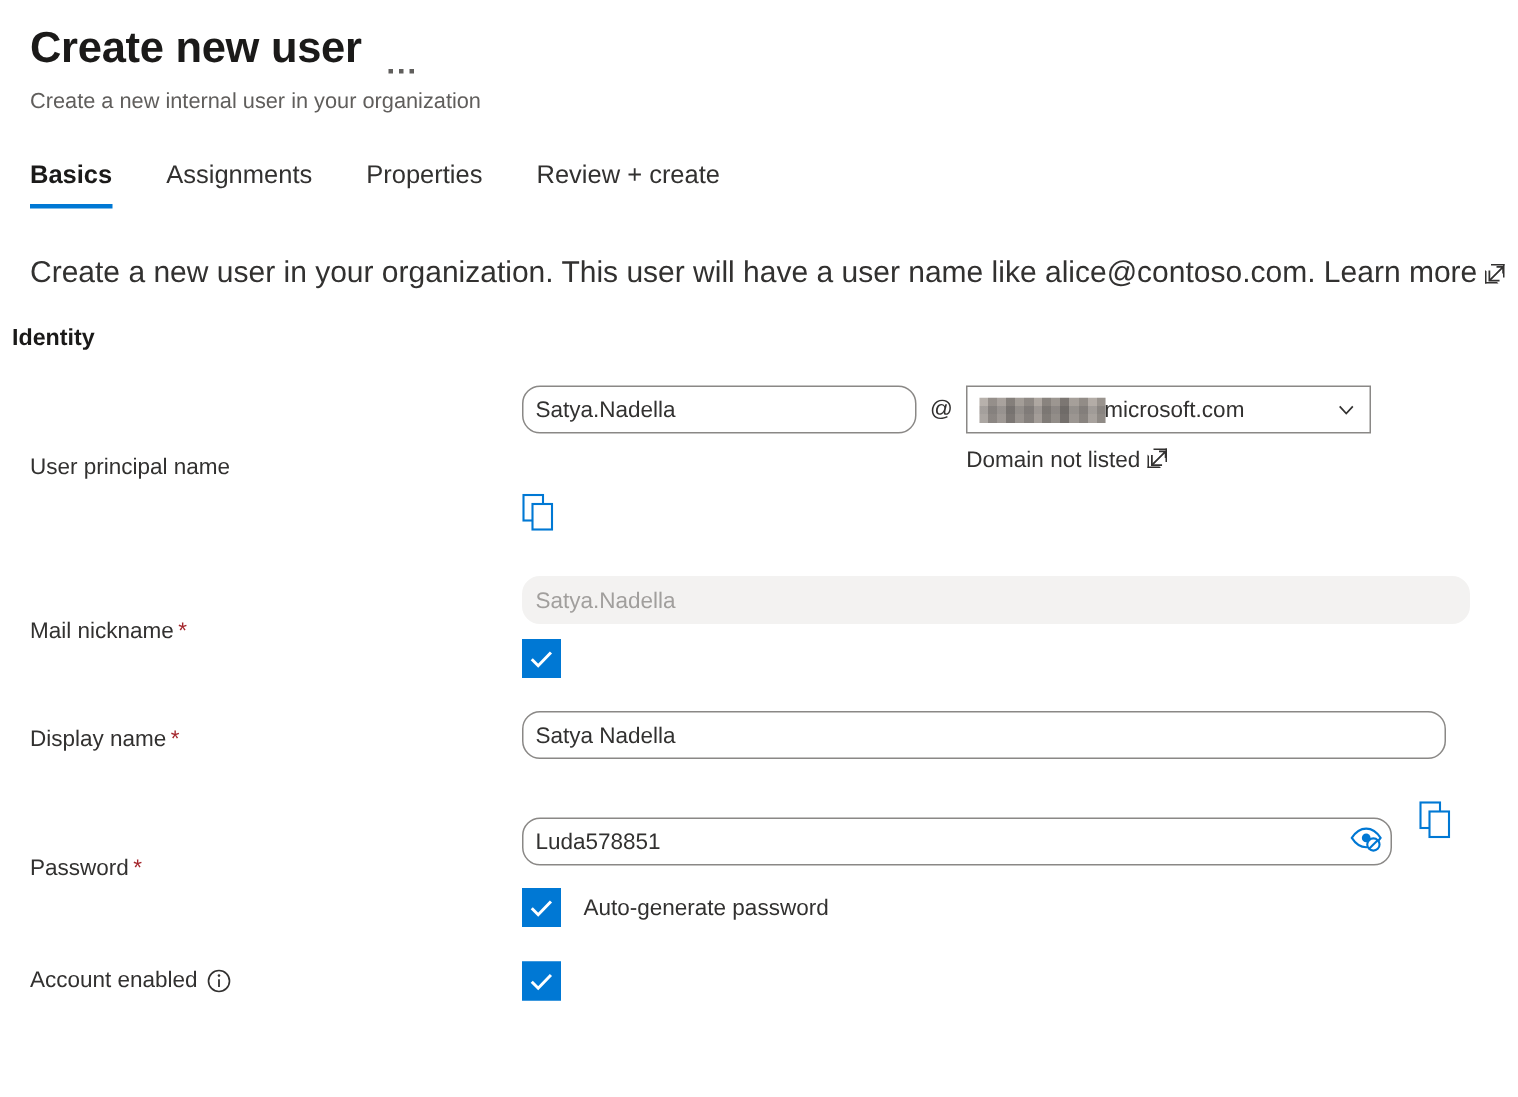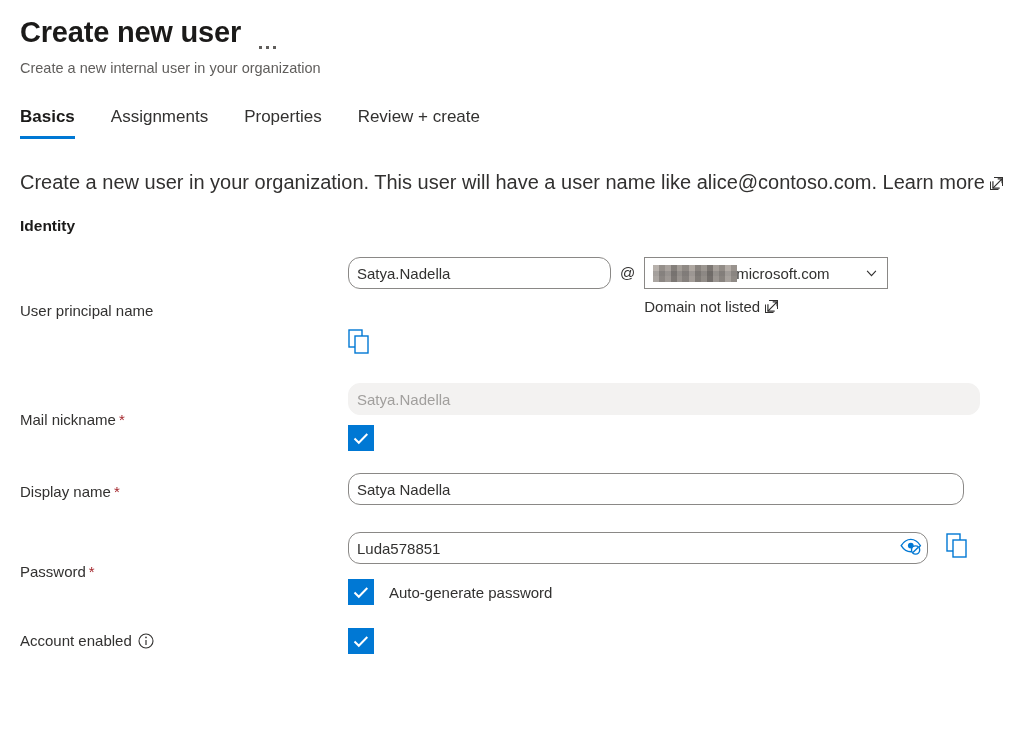--- a/index.html
+++ b/index.html
@@ -138,21 +138,21 @@
   .ext-arrow {
     position: absolute;
     left: 2px;
     top: 1px;
     width: 11px;
     height: 11px;
   }
 
   .section-heading {
     margin-top: 24px;
-    padding-left: 20px;
+    padding-left: 8px;
     font-size: 15.5px;
     font-weight: 700;
     color: #1b1a19;
   }
 
   
   .form {
     margin-top: 22px;
   }
   .row {
@@ -204,21 +204,21 @@
   .at-sign {
     font-size: 15px;
     color: #323130;
     margin: 0 9px;
     line-height: 32px;
   }
 
   
   .combo {
     position: relative;
-    width: 244px;
+    width: 270px;
     height: 32px;
     border: 1px solid #8a8886;
     background: #ffffff;
     display: flex;
     align-items: center;
     box-sizing: border-box;
     cursor: pointer;
   }
   .combo-value {
     flex: 1;
@@ -301,20 +301,21 @@
     margin-left: 15px;
     font-size: 15px;
     color: #323130;
   }
 
   
   .pwd-wrap {
     position: relative;
     width: 580px;
     height: 32px;
+    margin-top: 12px;
   }
   .pwd-input {
     width: 580px;
     padding-right: 36px;
   }
   .reveal-btn {
     position: absolute;
     right: 2px;
     top: 2px;
     width: 30px;

